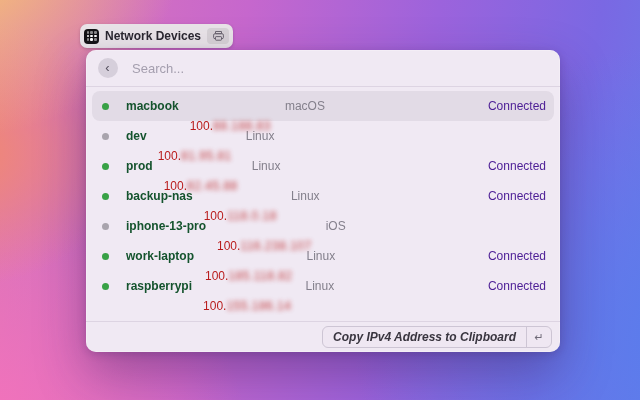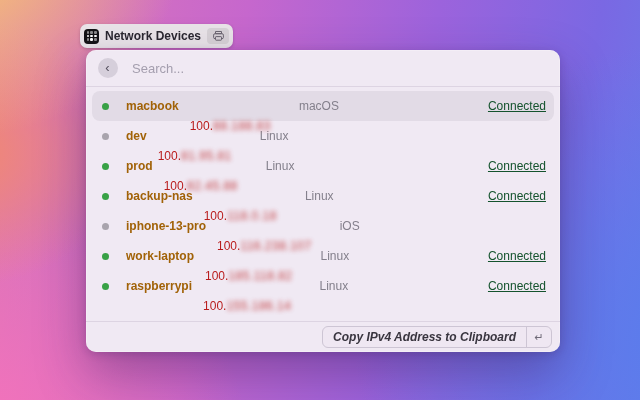--- a/index.html
+++ b/index.html
@@ -52,28 +52,28 @@
   
   .list{flex:1 1 auto;padding:4px 6px;overflow:hidden;}
   .row{
     height:30px;display:flex;align-items:center;gap:0;
     padding:0 8px;border-radius:8px;font-size:12px;cursor:default;
   }
   .row.selected{background:#e2dbe6;}
   .dot{width:7px;height:7px;border-radius:50%;flex:0 0 auto;margin:0 10px 0 2px;}
   .dot.online{background:#38a146;}
   .dot.offline{background:#a9a4ad;}
-  .dname{font-weight:700;color:#a16207;white-space:nowrap;padding-left:7px;}
+  .dname{font-weight:700;color:#14532d;white-space:nowrap;padding-left:7px;}
   .dip{margin-left:11px;color:#b91c1c;white-space:nowrap;margin-top:40px;}
   .ipm{filter:blur(2.6px);opacity:.85;letter-spacing:.5px;}
-  .dos{margin-left:28px;color:#84808c;white-space:nowrap;}
+  .dos{margin-left:14px;color:#84808c;white-space:nowrap;}
   .spacer{flex:1;}
   .thisdev{display:none;align-items:center;gap:4px;color:#7a7582;margin-right:24px;white-space:nowrap;}
   .row.is-this .thisdev{display:flex;}
-  .dstatus{color:#14532d;white-space:nowrap;text-decoration:underline;}
+  .dstatus{color:#4c1d95;white-space:nowrap;}
 
   
   .footer{
     flex:0 0 auto;height:30px;border-top:1px solid #ddd4e2;
     display:flex;align-items:center;justify-content:flex-end;padding:0 8px;
   }
   .actionbtn{
     display:flex;align-items:center;height:22px;
     background:#efe7f2;border:1px solid #cdc5d4;border-radius:6px;
     font-family:inherit;font-size:12px;font-weight:700;color:#39353f;

